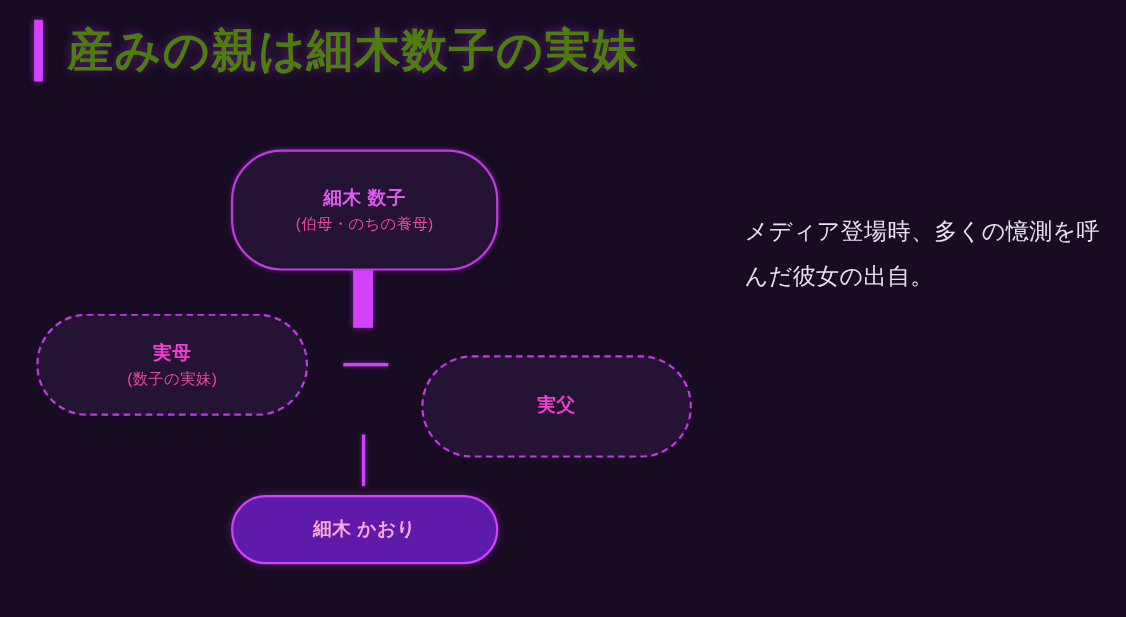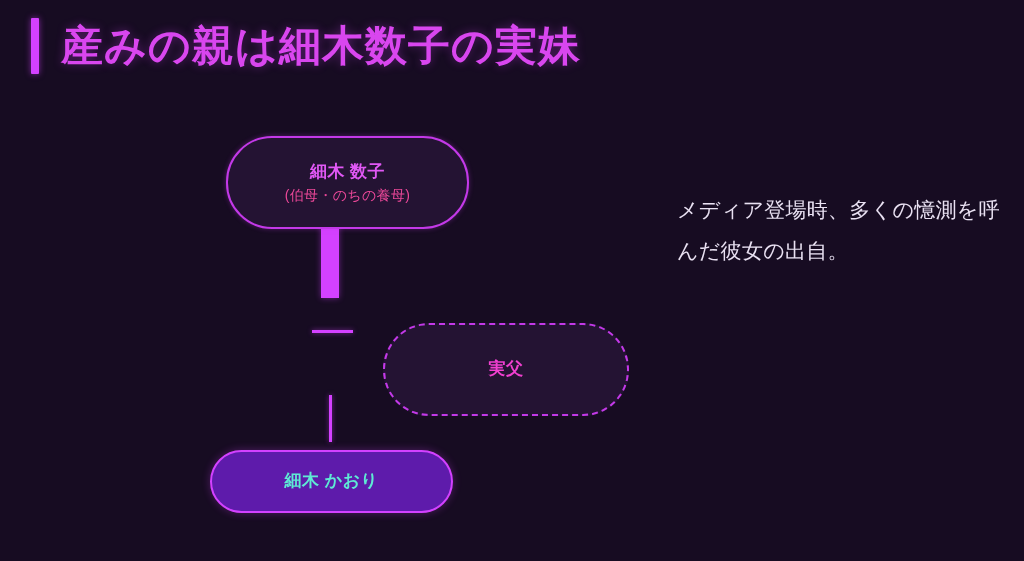--- a/index.html
+++ b/index.html
@@ -29,21 +29,21 @@
     height: 56px;
     background: #d341ff;
     border-radius: 1px;
     box-shadow: 0 0 6px rgba(211,65,255,0.55);
     flex: 0 0 auto;
   }
   .title-text {
     margin-left: 22px;
     font-size: 42px;
     font-weight: bold;
-    color: #d946ef;
+    color: #4d7c0f;
     letter-spacing: 1px;
     line-height: 1;
     white-space: nowrap;
     text-shadow: 0 0 10px rgba(214,65,255,0.35);
   }
 
   
   .diagram {
     position: absolute;
     left: 0;
@@ -88,24 +88,24 @@
     background: #241333;
     border: 2px dashed #c339e8;
   }
   .node-dashed .label { color: #f13fd0; }
 
   .node-filled {
     background: #5e1bab;
     border: 2px solid #d341ff;
     box-shadow: 0 0 8px rgba(211,65,255,0.30);
   }
-  .node-filled .label { color: #5eead4; }
+  .node-filled .label { color: #f9a8d4; }
 
   
-  #node-hosoki-kazuko { left: 226px; top: 36px;  width: 243px; height: 93px; }
+  #node-hosoki-kazuko { left: 210px; top: 36px;  width: 243px; height: 110px; }
   #node-birth-mother  { left: 33px;  top: 185px; width: 247px; height: 93px; }
   #node-birth-father  { left: 383px; top: 185px; width: 246px; height: 93px; margin-top: 38px; }
   #node-hosoki-kaori  { left: 210px; top: 350px; width: 243px; height: 63px; }
 
   
   .connector { position: absolute; background: #d341ff; }
   #connector-vertical-thick {
     left: 321px; top: 119px; width: 18px; height: 79px;
     box-shadow: 0 0 6px rgba(211,65,255,0.45);
   }
@@ -151,20 +151,24 @@
 
   <div class="connector" id="connector-vertical-thick"></div>
   <div class="connector" id="connector-horizontal"></div>
   <div class="connector" id="connector-vertical-thin"></div>
 
   <div class="node node-solid" id="node-hosoki-kazuko">
     <div class="label">細木 数子</div>
     <div class="sub">(伯母・のちの養母)</div>
   </div>
 
+  <div class="node node-dashed" id="node-birth-mother">
+    <div class="label">実母</div>
+    <div class="sub">(数子の実妹)</div>
+  </div>
 
   <div class="node node-dashed" id="node-birth-father">
     <div class="label">実父</div>
   </div>
 
   <div class="node node-filled" id="node-hosoki-kaori">
     <div class="label">細木 かおり</div>
   </div>
 
 </div>

